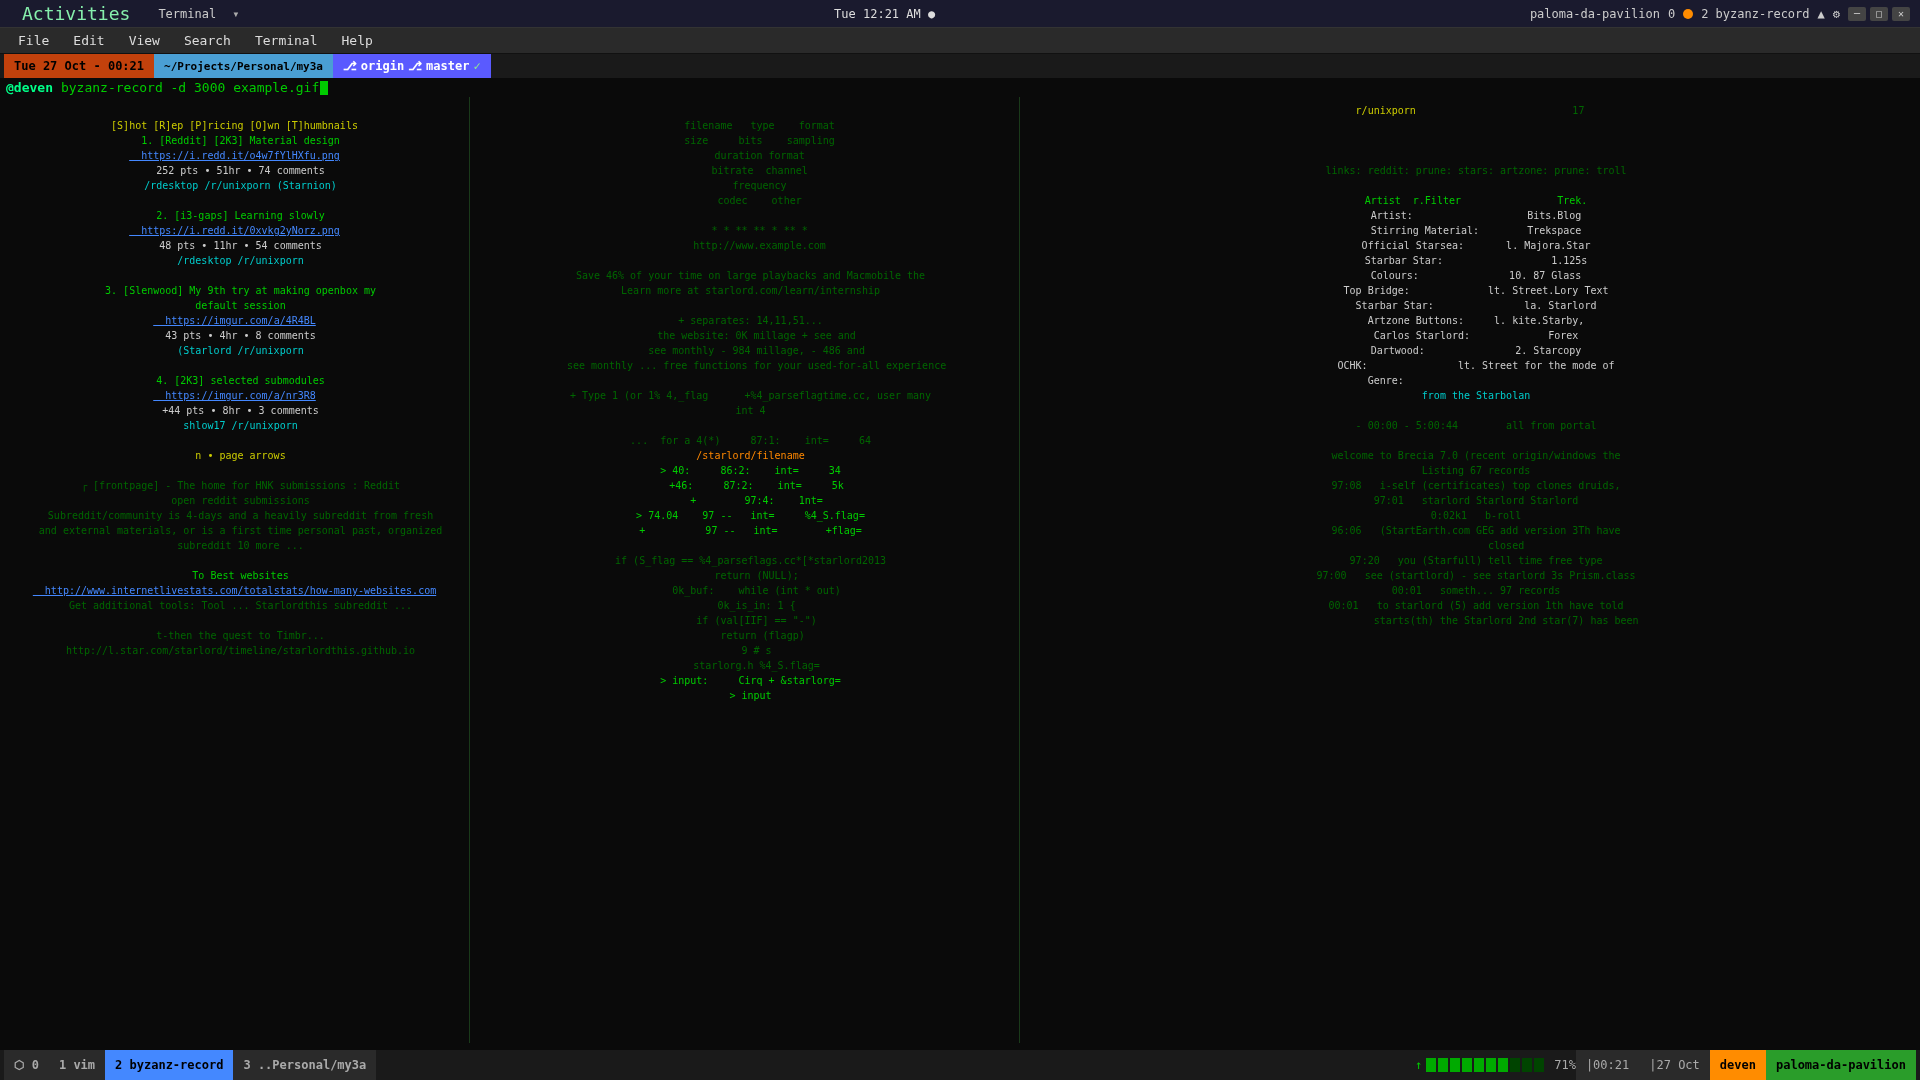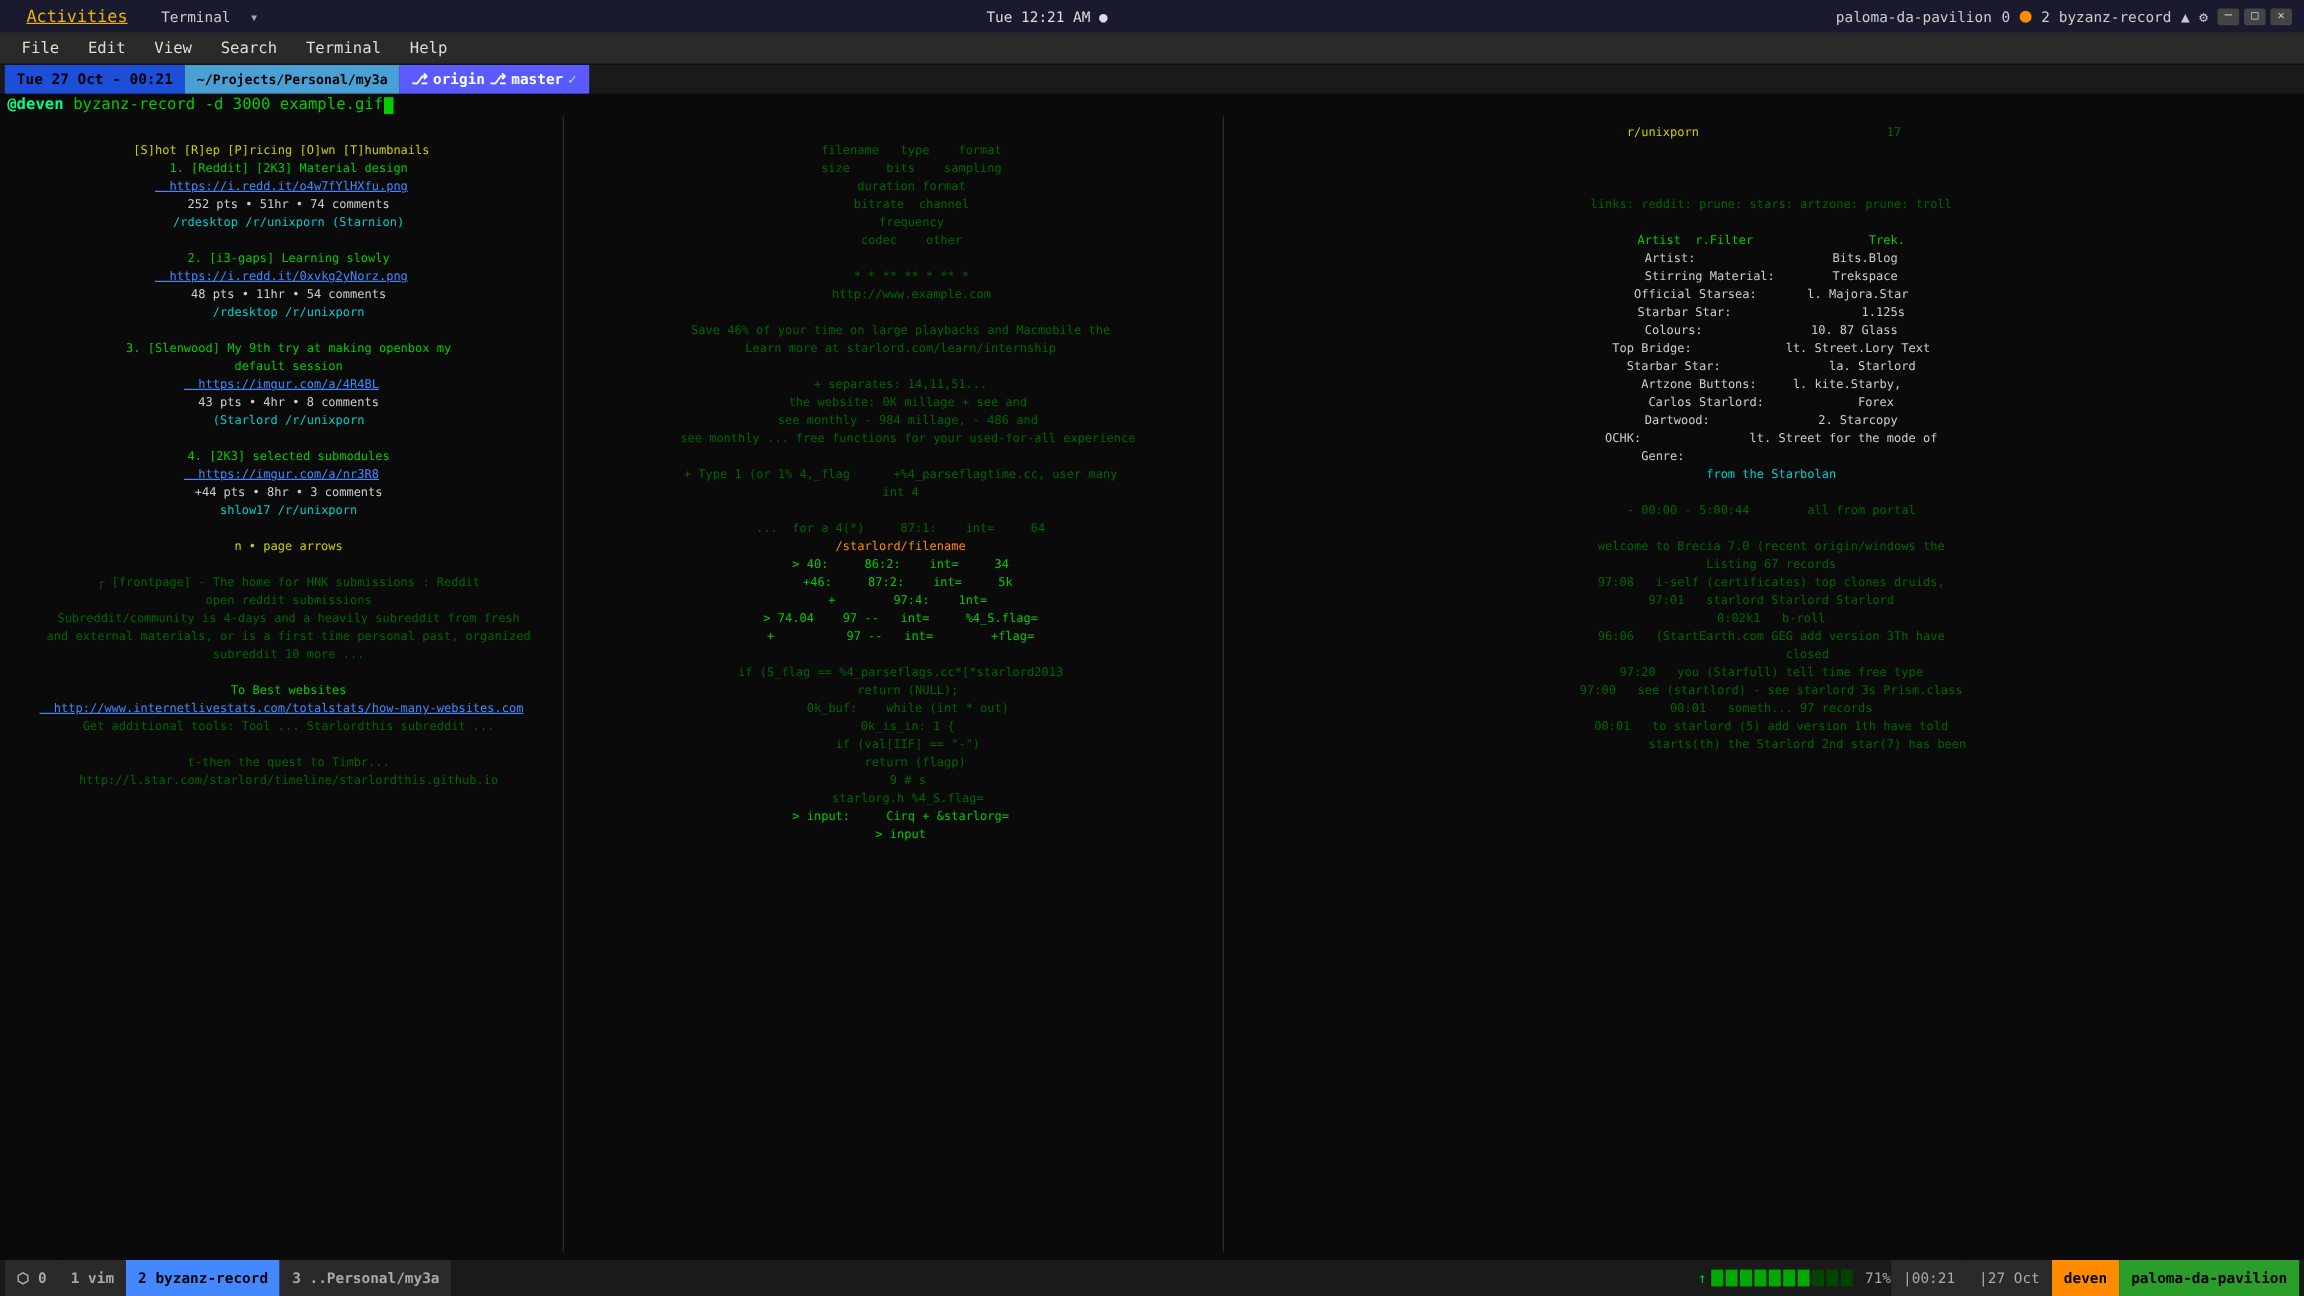--- a/index.html
+++ b/index.html
@@ -77,21 +77,21 @@
     
     #prompt-bar {
       height: 24px;
       background: #1a1a1a;
       display: flex;
       align-items: center;
       padding: 0 4px;
       gap: 0;
     }
     .prompt-date {
-      background: #1d4ed8;
+      background: #c2410c;
       color: #000;
       padding: 0 10px;
       font-size: 12px;
       font-weight: bold;
       height: 100%;
       display: flex;
       align-items: center;
     }
     .prompt-dir {
       background: #4a9fd4;
@@ -212,25 +212,24 @@
     .status-host { background: #2a9d2a; color: #000; font-weight: bold; padding: 0 10px; font-size: 12px; height: 100%; display: flex; align-items: center; }
 
     .pane-left { flex: 0 0 470px; }
     .pane-mid { flex: 0 0 550px; }
     .pane-right { flex: 1; }
 
     .line { display: block; white-space: pre; }
 
     
     .activities-btn {
-      color: #eab308;
-      font-size: 14px;
+      color: #86efac;
+      font-size: 18px;
       padding: 0 12px;
       cursor: pointer;
-      text-decoration: underline;
     }
   </style>
 </head>
 <body>
 
 <div id="system-bar">
   <div id="system-bar-left">
     <span class="activities-btn">Activities</span>
     <span style="color:#ccc; font-size:12px;">Terminal</span>
     <span style="color:#aaa;">▾</span>

